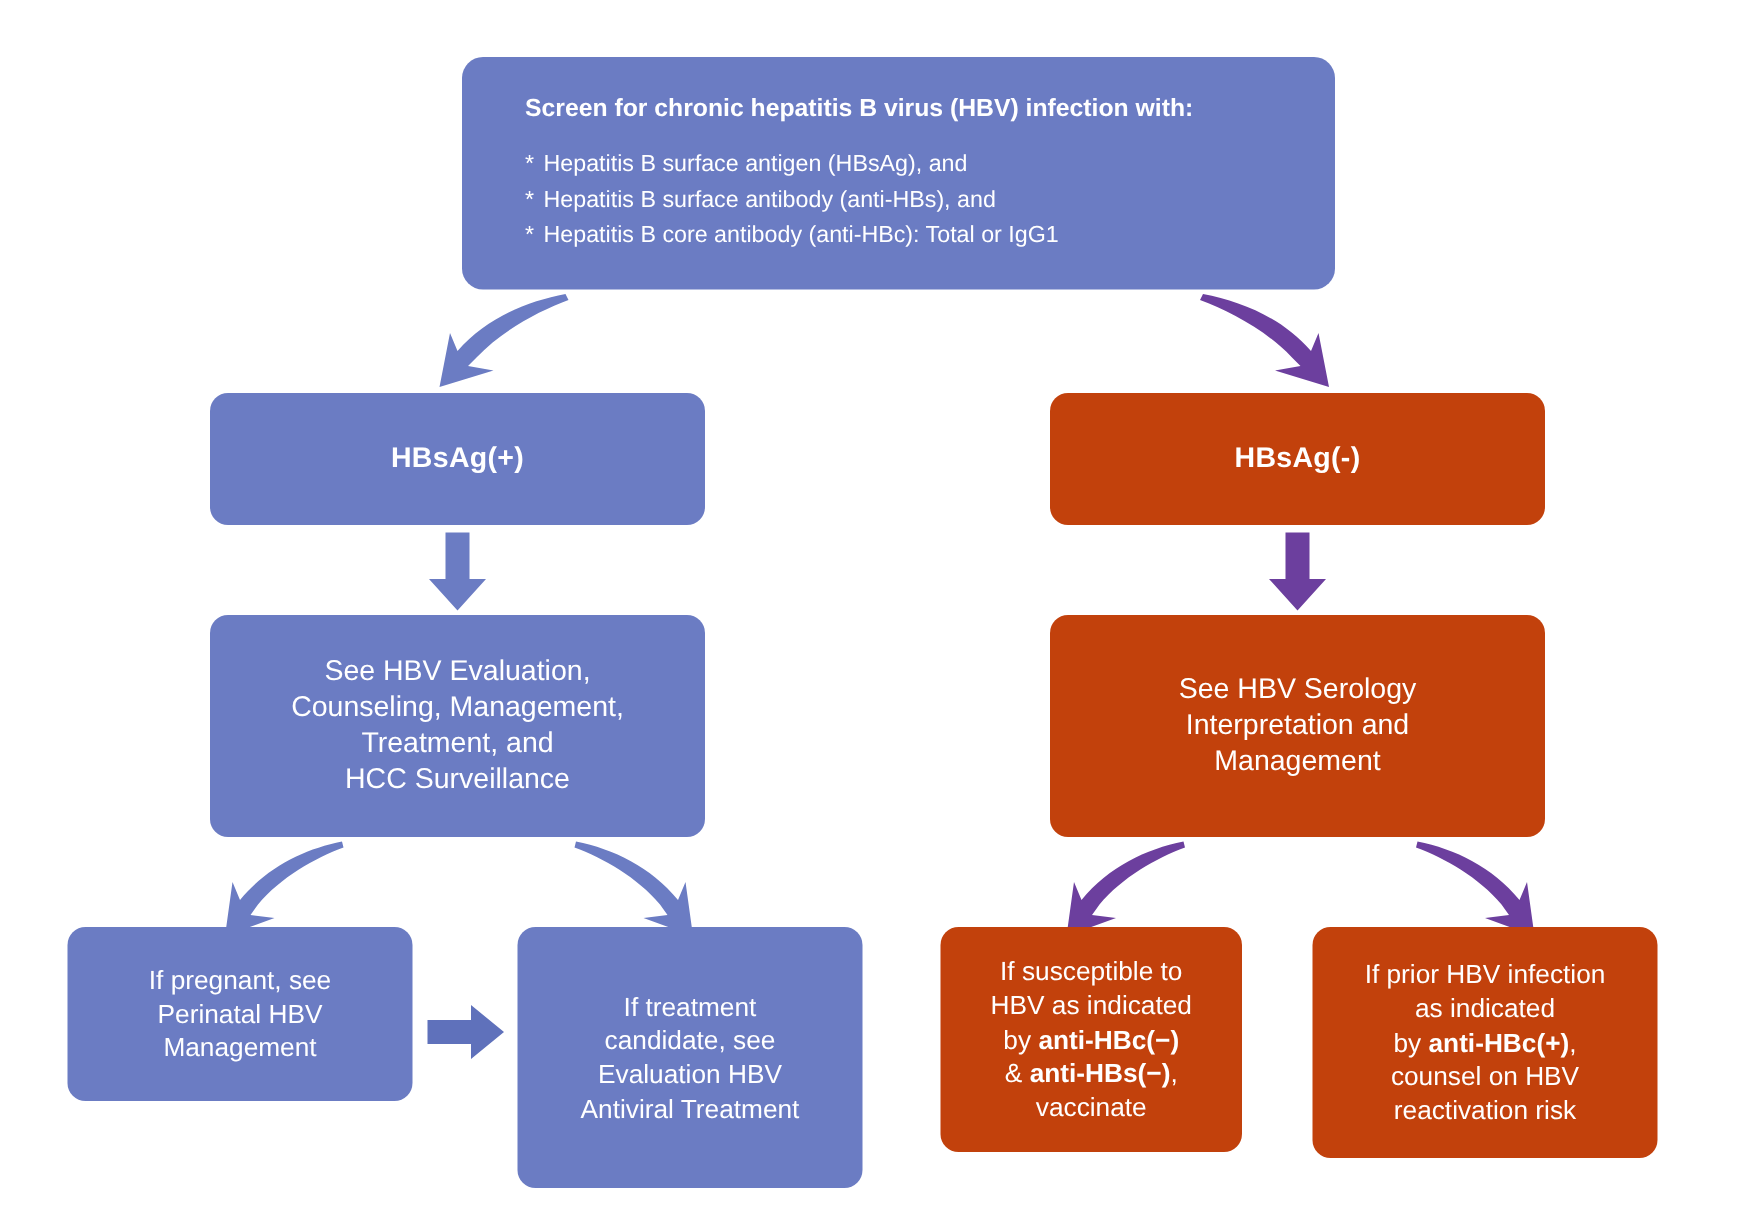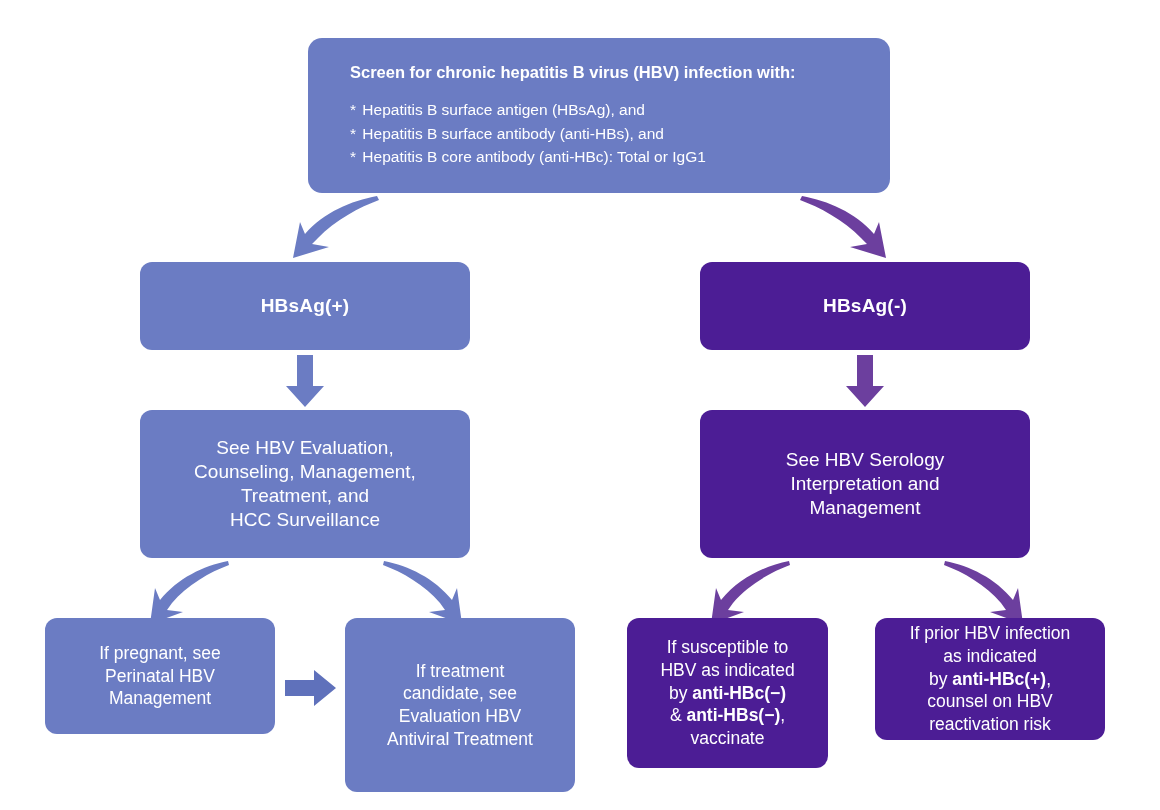--- a/index.html
+++ b/index.html
@@ -25,21 +25,21 @@
     flex-direction: column;
     align-items: center;
     justify-content: center;
     text-align: center;
     color: #ffffff;
     border-radius: 12px;
     line-height: 1.26;
     padding: 6px 10px;
   }
   .blue   { background: #6b7cc3; }
-  .purple { background: #4c1d95; }
+  .purple { background: #c2410c; }
 
   
   #screen-box {
     left: 298px;
     top: 38px;
     width: 582px;
     height: 155px;
     border-radius: 14px;
     align-items: flex-start;
     justify-content: center;
@@ -71,21 +71,21 @@
   
   .action-lg { font-size: 19px; }
   #eval-box     { left: 140px; top: 410px; width: 330px; height: 148px; text-align: right; }
   #serology-box { left: 700px; top: 410px; width: 330px; height: 148px; }
 
   
   .leaf { font-size: 17.5px; line-height: 1.3; }
   #perinatal-box { left: 45px;  top: 618px; width: 230px; height: 116px; }
   #antiviral-box { left: 345px; top: 618px; width: 230px; height: 174px; }
   #vaccinate-box { left: 627px; top: 618px; width: 201px; height: 150px; }
-  #reactivation-box { left: 875px; top: 618px; width: 230px; height: 122px; }
+  #reactivation-box { left: 875px; top: 618px; width: 230px; height: 154px; }
   .leaf b { font-weight: bold; }
 
   
   #arrows {
     position: absolute;
     left: 0; top: 0;
     width: 1160px;
     height: 810px;
     pointer-events: none;
   }

